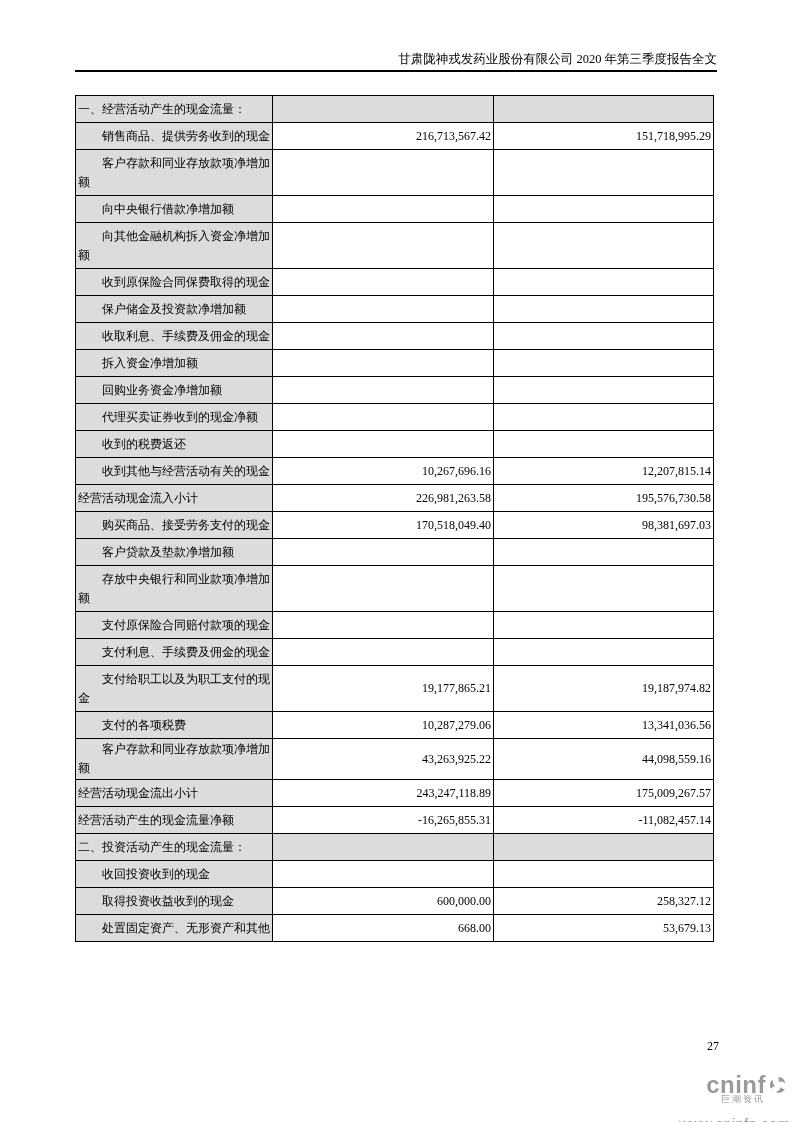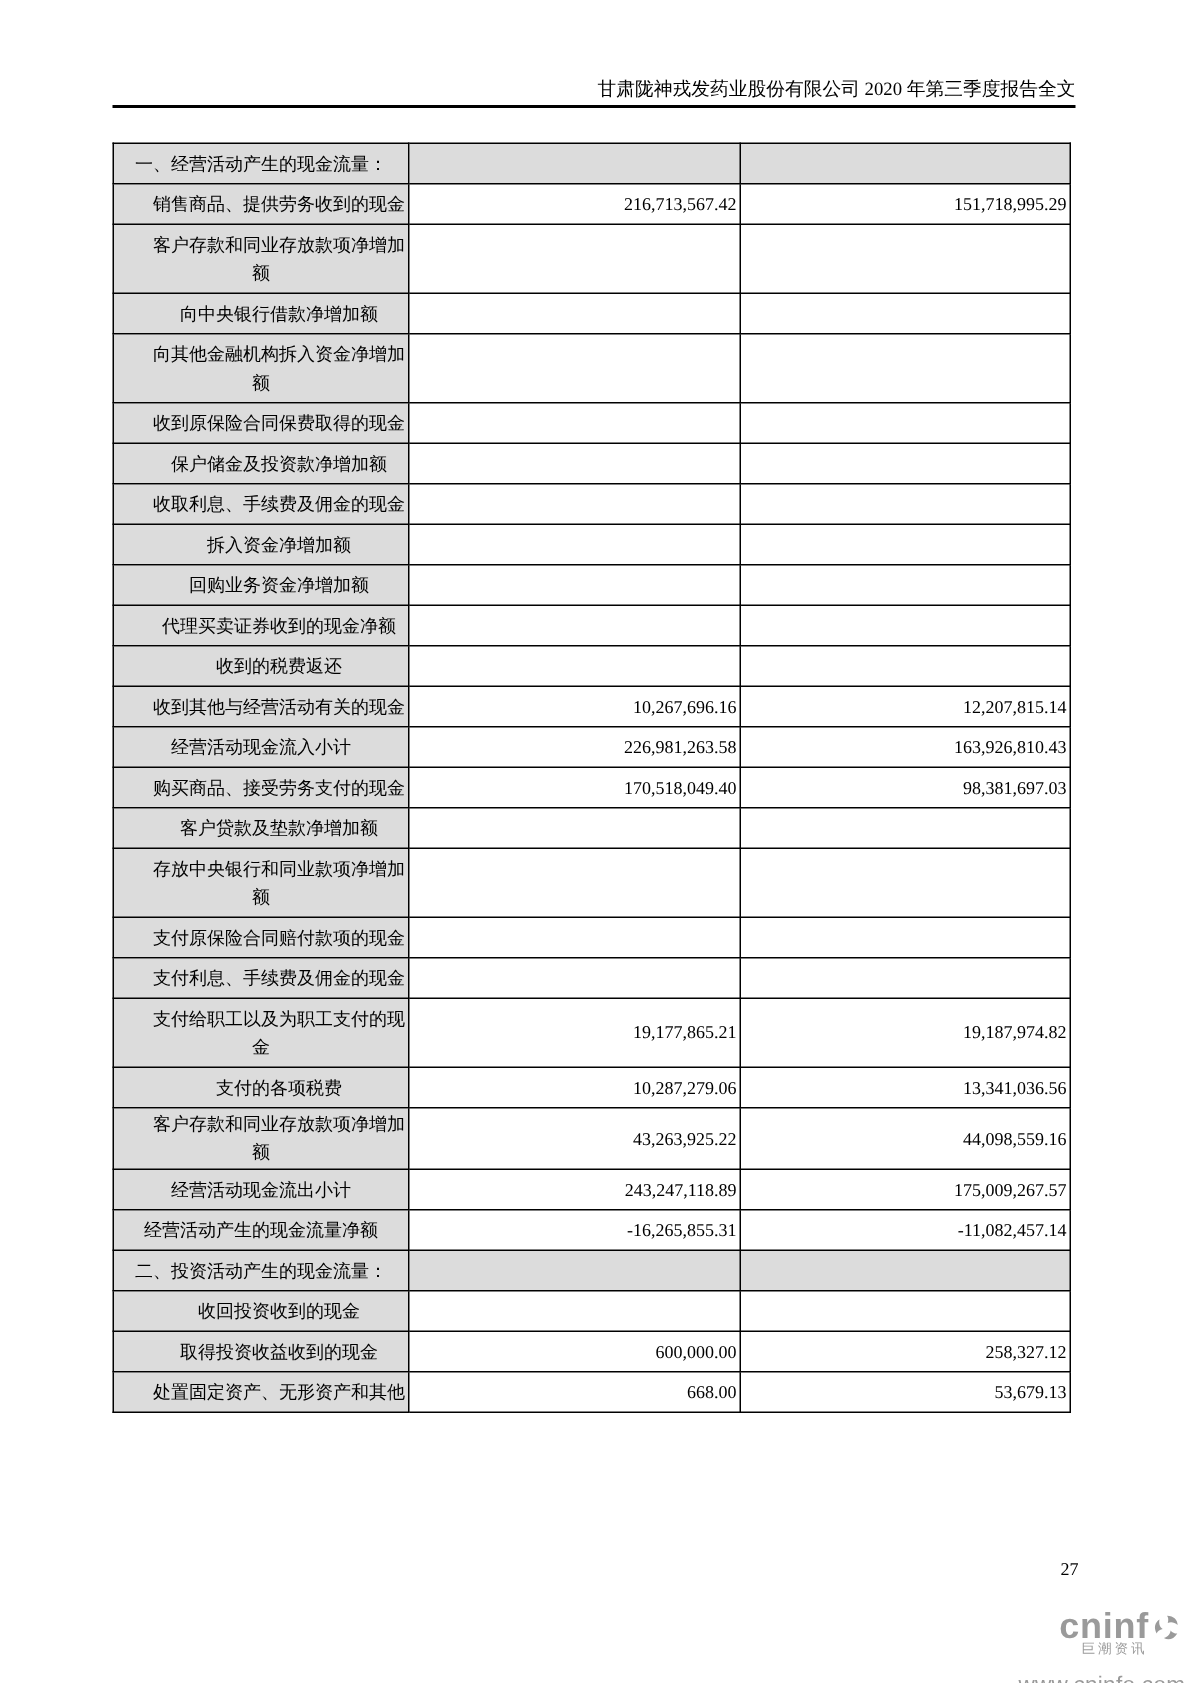--- a/index.html
+++ b/index.html
@@ -22,21 +22,21 @@
     position:absolute;left:75px;top:95px;width:638px;
     border-collapse:collapse;table-layout:fixed;
     font-size:12px;
   }
   table.cft td{
     border:1px solid var(--border,#000);
     padding:1px 2px;line-height:19px;
     word-break:break-all;overflow:hidden;
     vertical-align:middle;
   }
-  td.lab{background:var(--gray,#DCDCDC);text-align:center;}
+  td.lab{background:var(--gray,#DCDCDC);text-align:left;}
   td.lab.ind{text-indent:24px;}
   td.val{text-align:right;padding-right:3px;background:#fff;}
   tr.sec td{background:var(--gray,#DCDCDC);}
   tr.r-s{height:27px;}
   tr.r-t{height:46px;}
   
   .page-number{
     position:absolute;top:1039px;right:74px;
     font-size:12px;line-height:15px;
   }
@@ -133,21 +133,21 @@
         <td class="val"></td>
       </tr>
       <tr class="r-s">
         <td class="lab ind">收到其他与经营活动有关的现金</td>
         <td class="val">10,267,696.16</td>
         <td class="val">12,207,815.14</td>
       </tr>
       <tr class="r-s">
         <td class="lab">经营活动现金流入小计</td>
         <td class="val">226,981,263.58</td>
-        <td class="val">163,926,810.43</td>
+        <td class="val">195,576,730.58</td>
       </tr>
       <tr class="r-s">
         <td class="lab ind">购买商品、接受劳务支付的现金</td>
         <td class="val">170,518,049.40</td>
         <td class="val">98,381,697.03</td>
       </tr>
       <tr class="r-s">
         <td class="lab ind">客户贷款及垫款净增加额</td>
         <td class="val"></td>
         <td class="val"></td>

